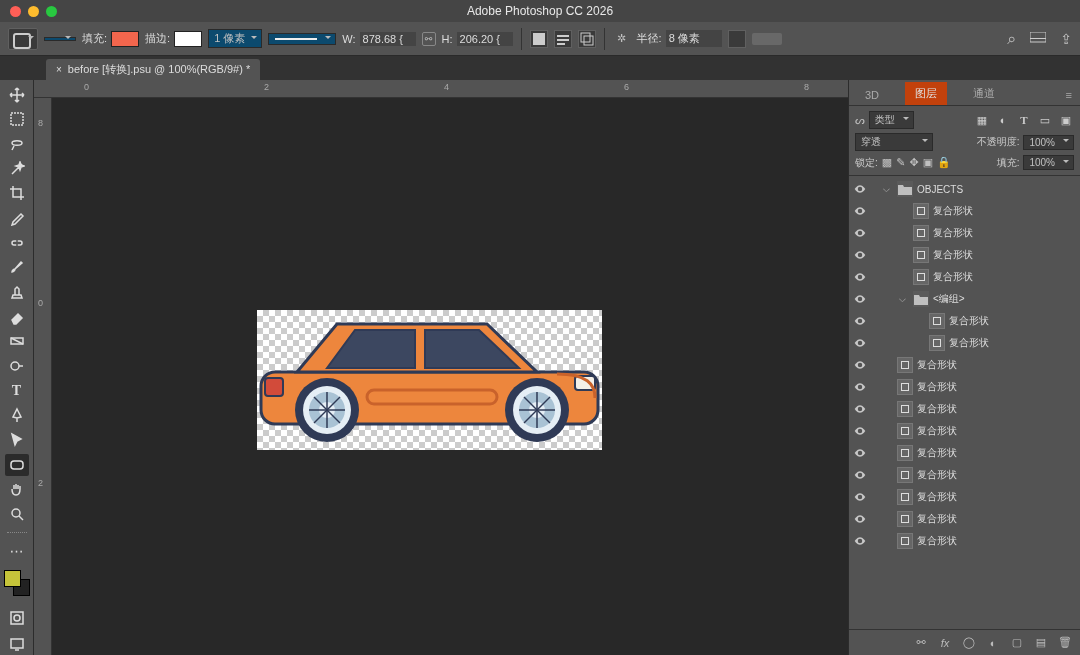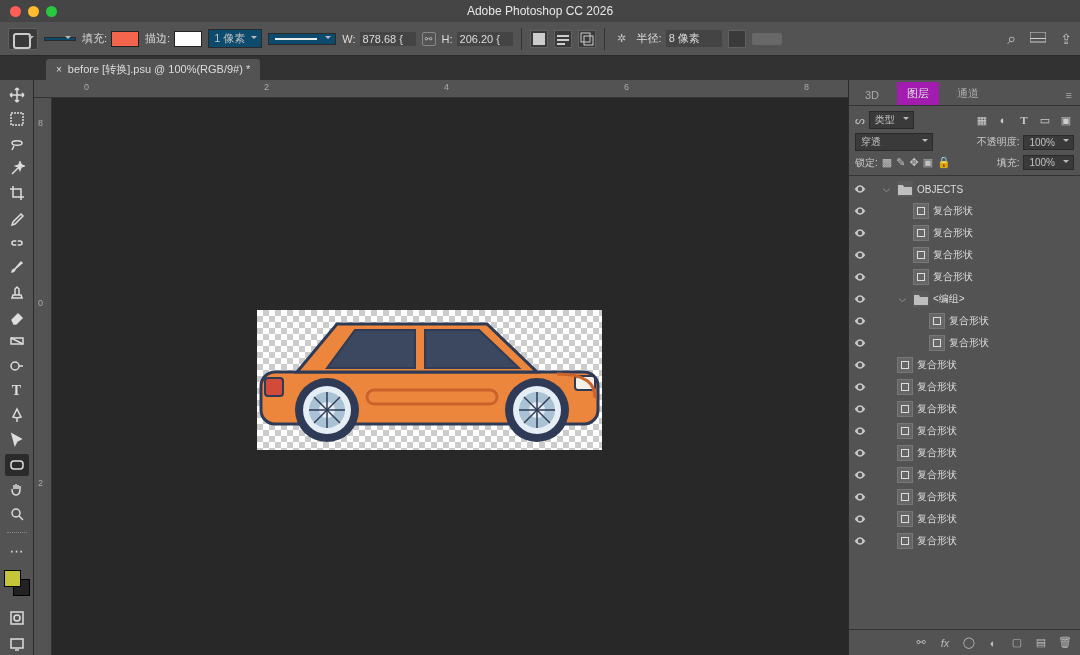--- a/index.html
+++ b/index.html
@@ -56,23 +56,23 @@
   .inner { flex:1; display:flex; position:relative; }
   .ruler-left { width:18px; background:#535353; border-right:1px solid #333; position:relative; }
   .ruler-left span { position:absolute; left:4px; font-size:9px; color:#aaa; }
   .canvas { flex:1; position:relative; overflow:hidden; }
   .artboard { position:absolute; left:205px; top:212px; width:345px; height:140px; background-image: linear-gradient(45deg,#ccc 25%,transparent 25%),linear-gradient(-45deg,#ccc 25%,transparent 25%),linear-gradient(45deg,transparent 75%,#ccc 75%),linear-gradient(-45deg,transparent 75%,#ccc 75%); background-size:12px 12px; background-position:0 0,0 6px,6px -6px,-6px 0; background-color:#fff; }
   .car { position:absolute; inset:0; }
   .statusbar { height: 20px; background:#323232; display:flex; align-items:center; gap:16px; padding-left:6px; font-size:10px; color:#ccc; border-top:1px solid #444; }
 
   
   .rightcol { width: 232px; background:#535353; border-left:1px solid #2c2c2c; display:flex; flex-direction:column; }
-  .panel-tabs { display:flex; height:26px; border-bottom:1px solid #333; align-items:flex-end; padding-left:6px; gap:8px; }
+  .panel-tabs { display:flex; height:26px; border-bottom:1px solid #333; align-items:flex-end; padding-left:6px; gap:16px; }
   .ptab { padding:4px 10px; font-size:11px; background:#535353; color:#aaa; }
-  .ptab.active { background:#a21caf; color:#e0e0e0; }
+  .ptab.active { background:#c2410c; color:#e0e0e0; }
   .panel-menu { margin-left:auto; padding:4px 8px; color:#aaa; font-size:11px; }
 
   .lyr-controls { padding:5px 6px; display:flex; flex-direction:column; gap:4px; border-bottom:1px solid #333; }
   .lc-row { display:flex; align-items:center; gap:4px; }
   .lc-dd { flex:0 0 auto; background:#3a3a3a; border:1px solid #2a2a2a; padding:1px 18px 1px 5px; position:relative; font-size:10px; }
   .lc-dd::after { content:''; position:absolute; right:4px; top:50%; transform:translateY(-50%); border:3px solid transparent; border-top-color:#bbb; }
   .lc-rbtns { margin-left:auto; display:flex; gap:5px; align-items:center; }
   .lc-rbtns span { width:16px; height:16px; display:flex; align-items:center; justify-content:center; font-size:11px; color:#ccc; }
   .lc-label { font-size:10px; color:#ccc; }
 

